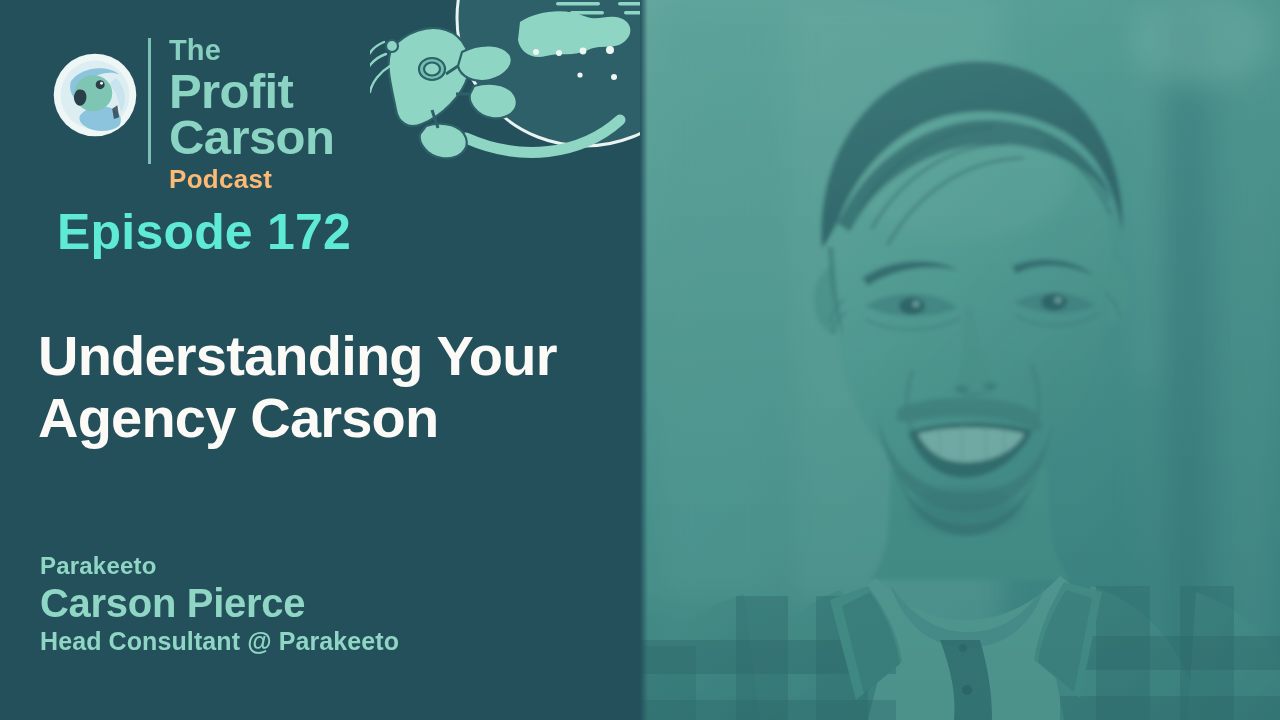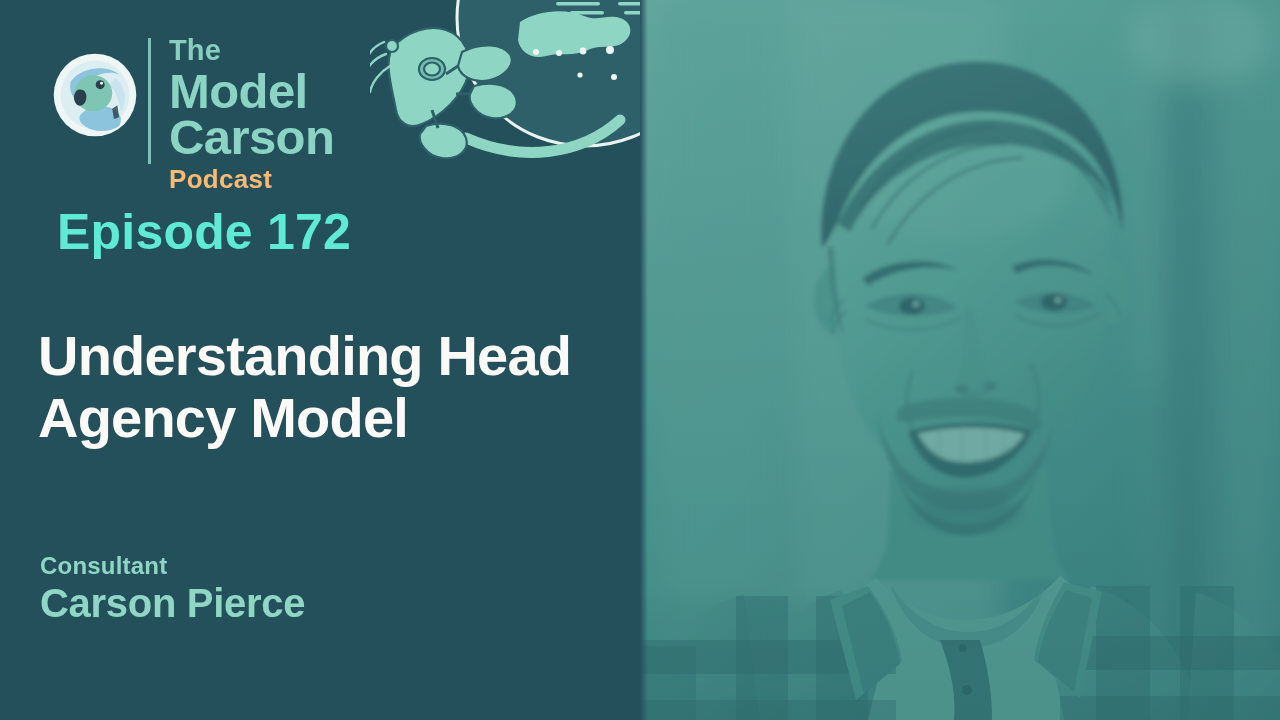--- a/index.html
+++ b/index.html
@@ -258,33 +258,34 @@
 
         <path d="M30 44 C24 48 24 58 30 62 C36 64 40 58 40 52 C40 46 36 42 30 44 Z" fill="#2b3f4a"></path>
 
         <path d="M70 66 L76 62 L78 76 L72 78 Z" fill="#2b3f4a" opacity=".8"></path>
       </svg>
 
       <div class="logo-divider"></div>
 
       <div class="logo-words">
         <span class="logo-the">The</span>
-        <span class="logo-agency">Model</span>
+        <span class="logo-agency">Profit</span>
         <span class="logo-profit">Carson</span>
         <span class="logo-podcast">Podcast</span>
       </div>
     </div>
 
     <div class="episode">Episode 172</div>
 
-    <div class="episode-title">Understanding Head Agency Model</div>
+    <div class="episode-title">Understanding Your Agency Carson</div>
 
     <div class="featuring-block">
-      <div class="featuring-label">Consultant</div>
+      <div class="featuring-label">Parakeeto</div>
       <div class="guest-name">Carson Pierce</div>
+      <div class="guest-role">Head Consultant @ Parakeeto</div>
     </div>
 
   </div>
 
   <div class="photo-panel">
     <svg class="photo-svg" viewBox="0 0 640 720" preserveAspectRatio="xMidYMid slice">
       <defs>
         <linearGradient id="bgWall" x1="0" y1="0" x2="1" y2="1">
           <stop offset="0%" stop-color="#9ed2c8"></stop>
           <stop offset="35%" stop-color="#7cc0b8"></stop>

